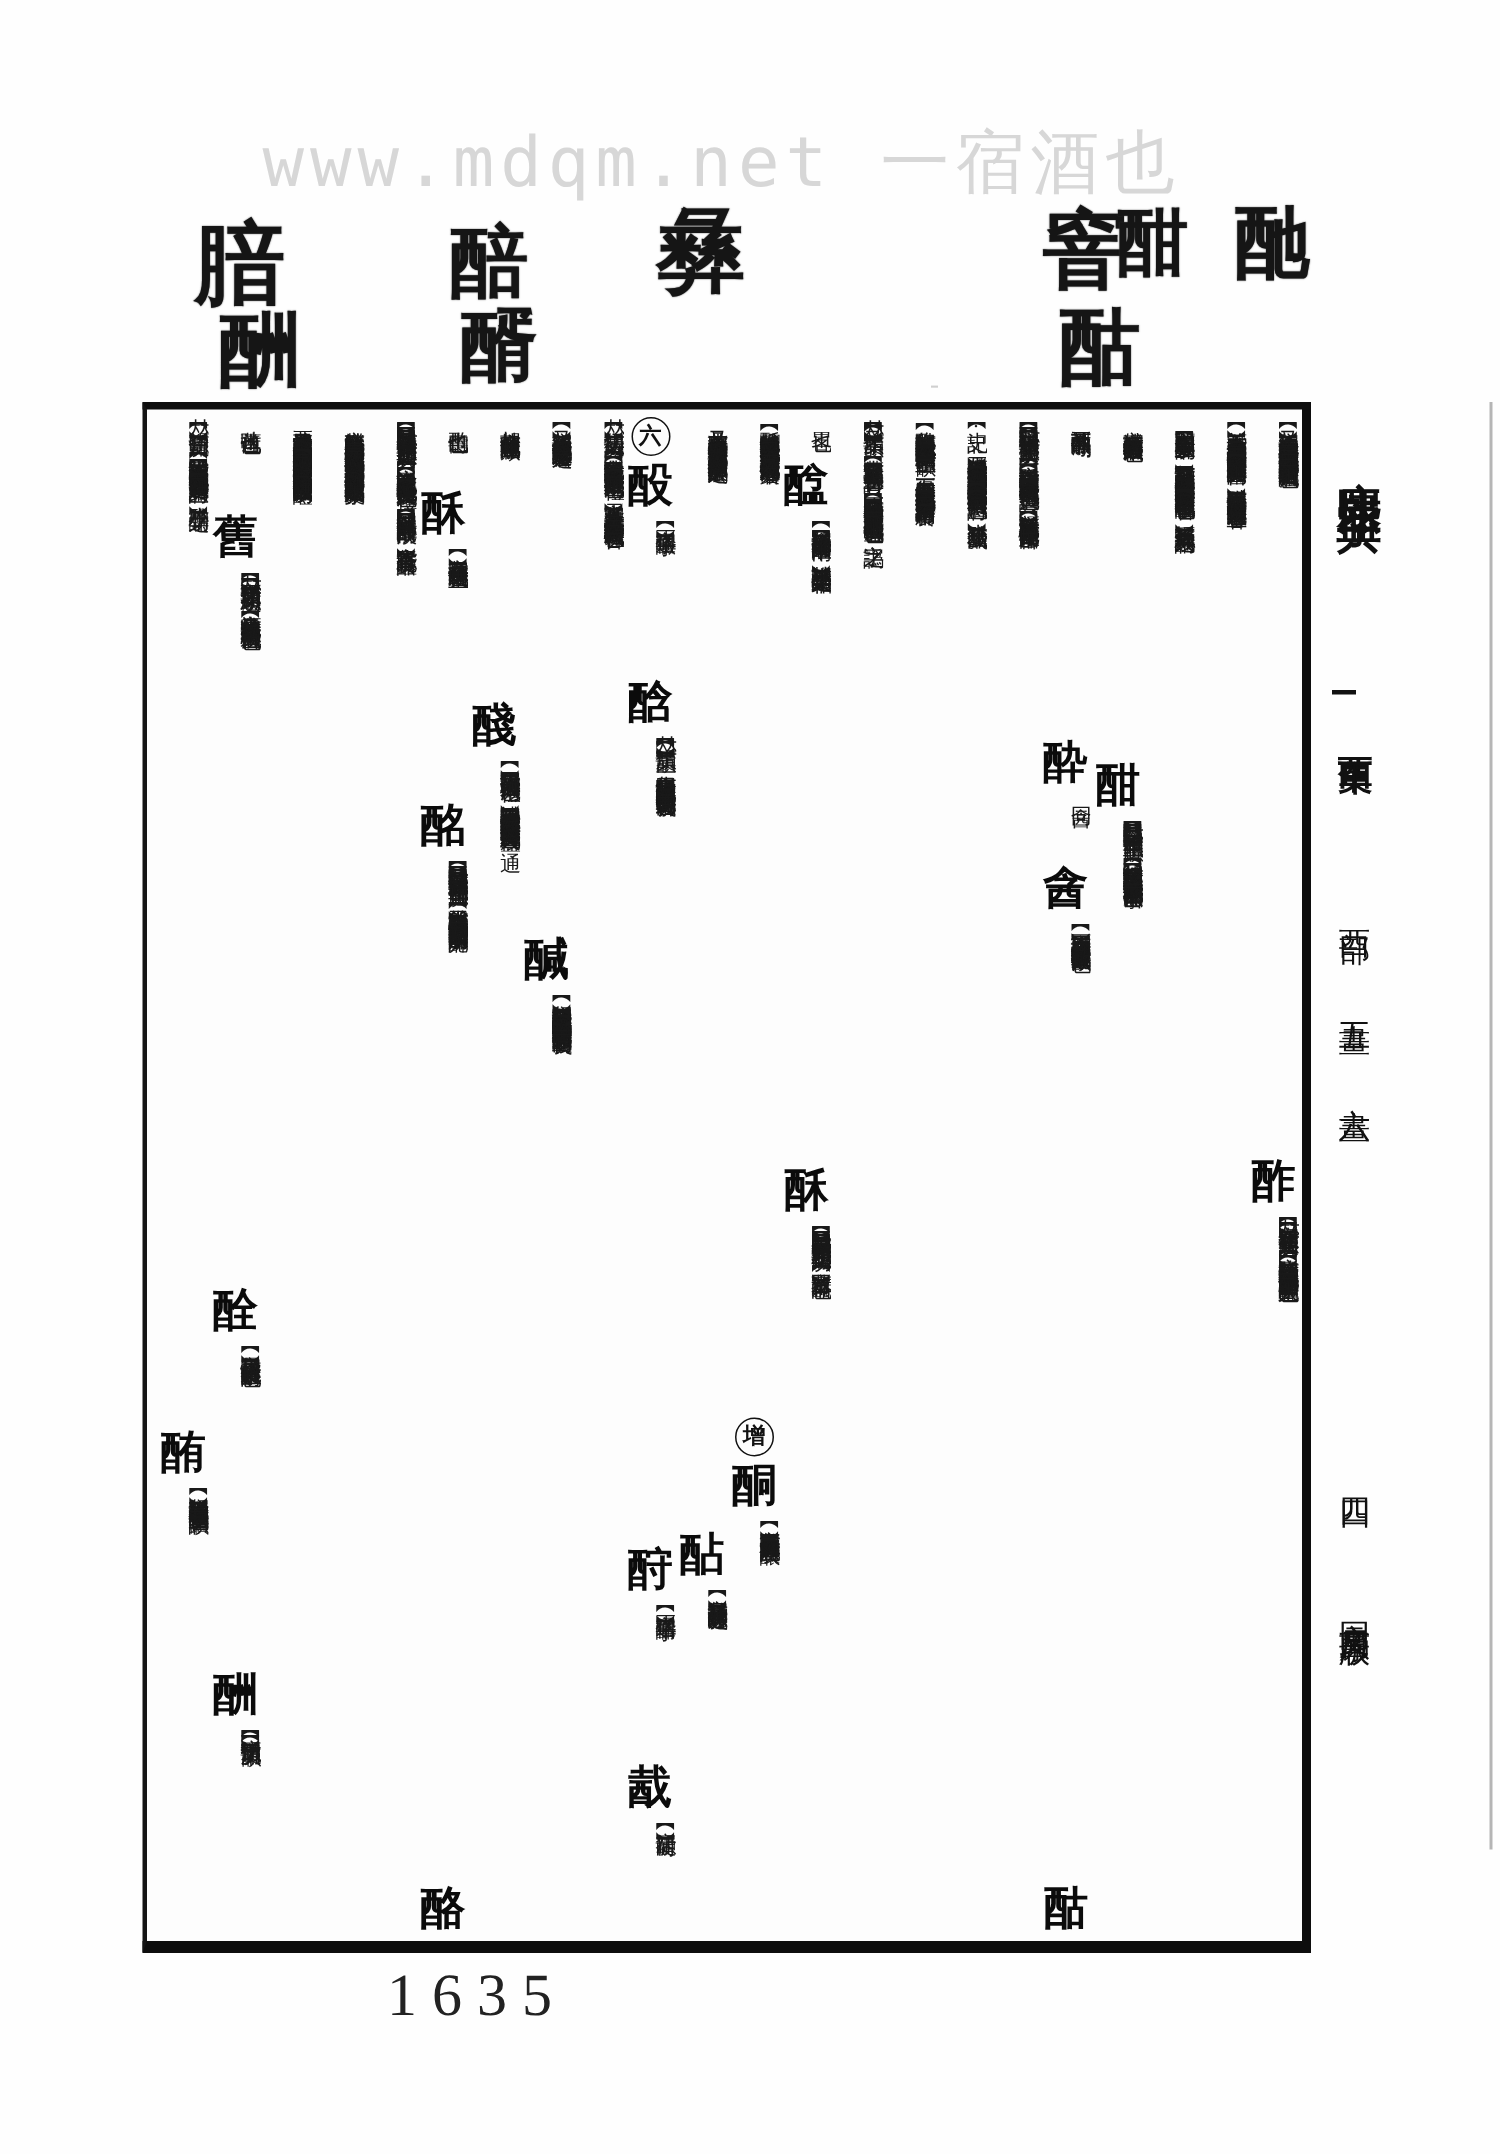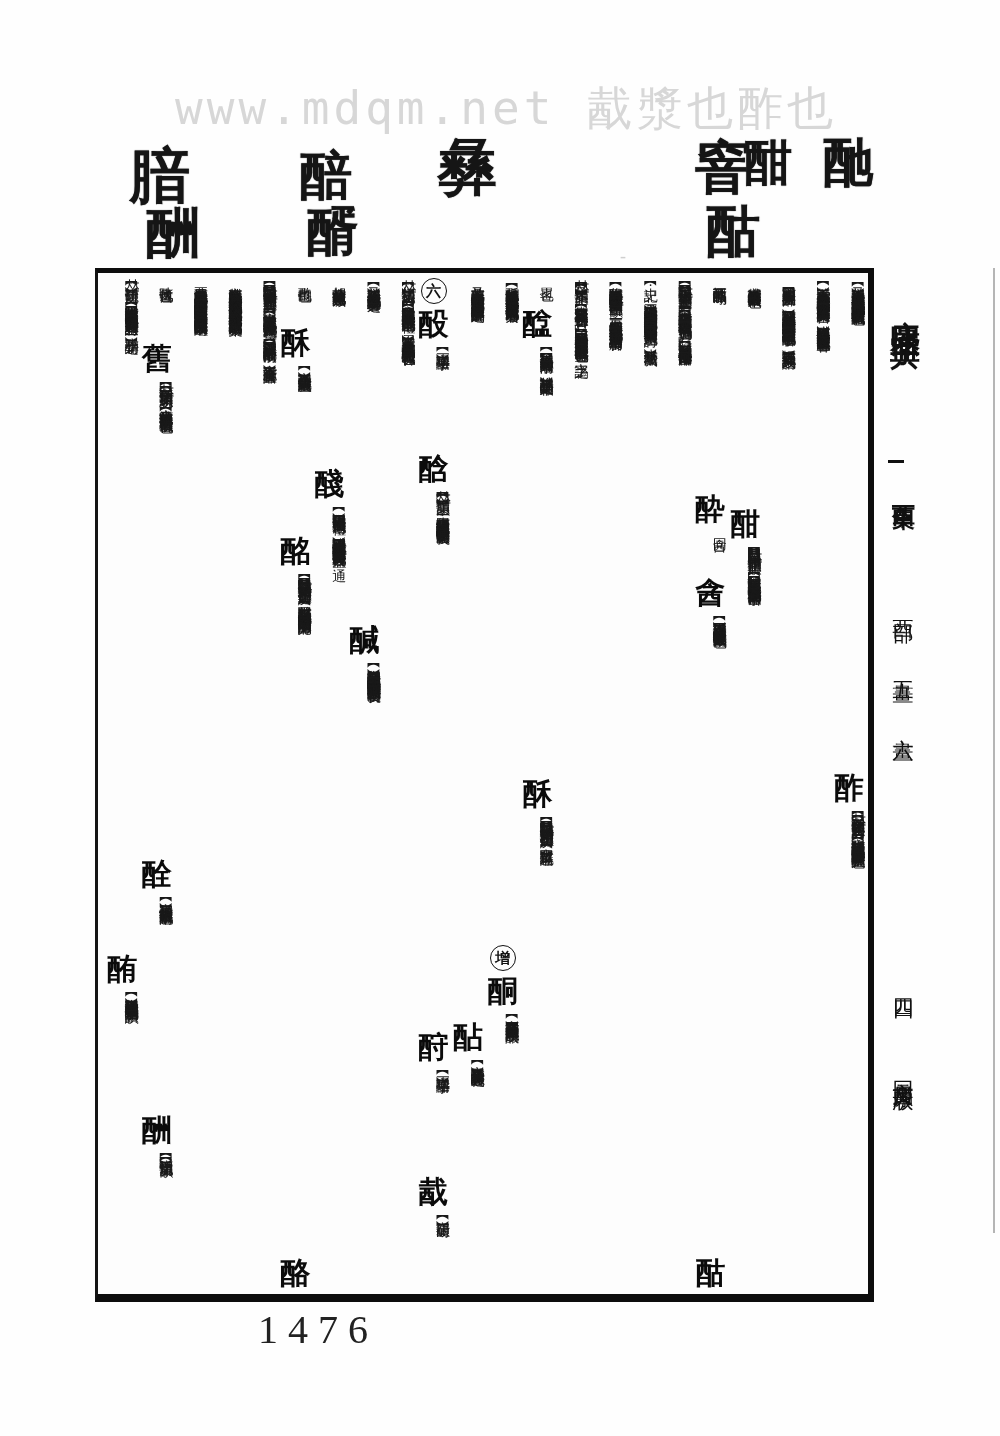--- a/index.html
+++ b/index.html
@@ -61,21 +61,21 @@
   .edge-line{position:absolute;left:993px;top:268px;width:2px;height:965px;background:#b5b5b5;}
   
   .page-number{
     position:absolute;left:258px;top:1306px;
     font-family:"Liberation Serif",serif;font-size:40px;letter-spacing:10px;color:#222;
   }
 </style>
 </head>
 <body>
 
-<div class="watermark">www.mdqm.net 酨漿也酢也</div>
+<div class="watermark">www.mdqm.net 一宿酒也</div>
 <div class="wm-dash">-</div>
 
 <div id="seal-row">
     <div class="seal" style="left: 130px; top: 146px; font-size: 60px;">腤</div>
     <div class="seal" style="left: 146px; top: 206px; font-size: 54px;">酬</div>
     <div class="seal" style="left: 300px; top: 150px; font-size: 52px;">醅</div>
     <div class="seal" style="left: 307px; top: 206px; font-size: 52px;">醑</div>
     <div class="seal" style="left: 437px; top: 138px; font-size: 60px;">彝</div>
     <div class="seal" style="left: 695px; top: 139px; font-size: 57px;">窨</div>
     <div class="seal" style="left: 744px; top: 139px; font-size: 48px;">酣</div>
@@ -200,13 +200,13 @@
 <div class="margin-label m-title">康熙字典</div>
 <div class="m-divider"></div>
 <div class="margin-label m-volume">酉集下</div>
 <div class="margin-label m-radical">酉部</div>
 <div class="margin-label m-strokes5">五畫</div>
 <div class="margin-label m-strokes6">六畫</div>
 <div class="margin-label m-folio">四四</div>
 <div class="margin-label m-edition">同文書局原版</div>
 <div class="edge-line"></div>
 
-<div class="page-number">1476</div>
+<div class="page-number">1635</div>
 
 </body></html>

